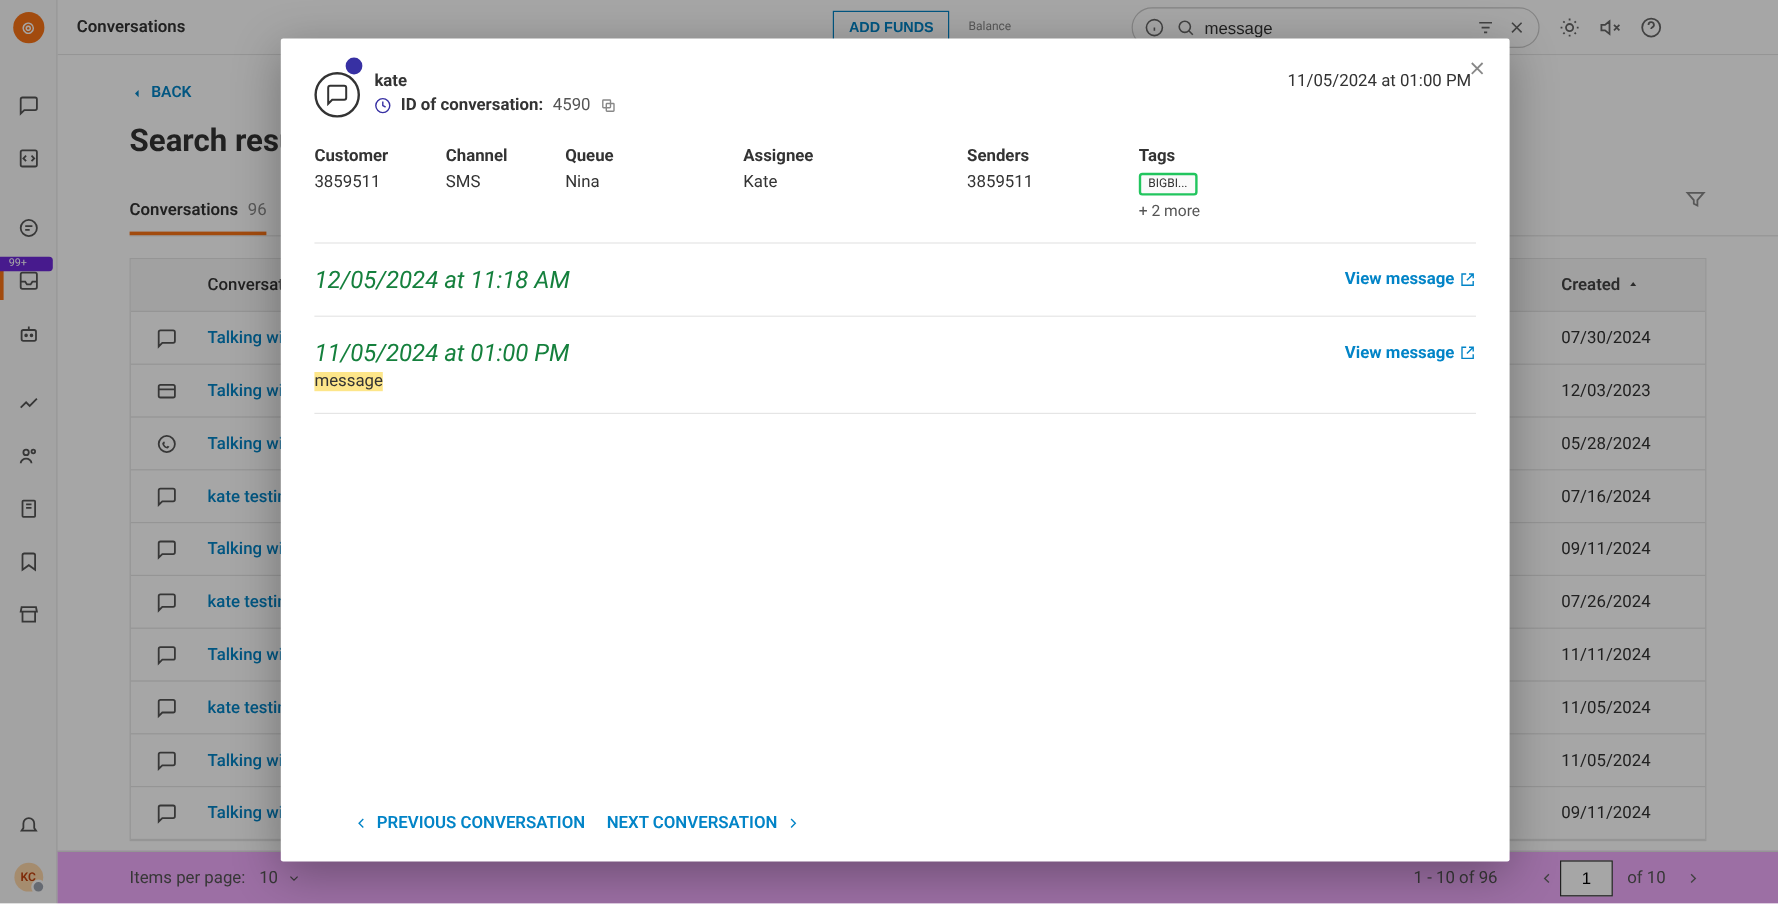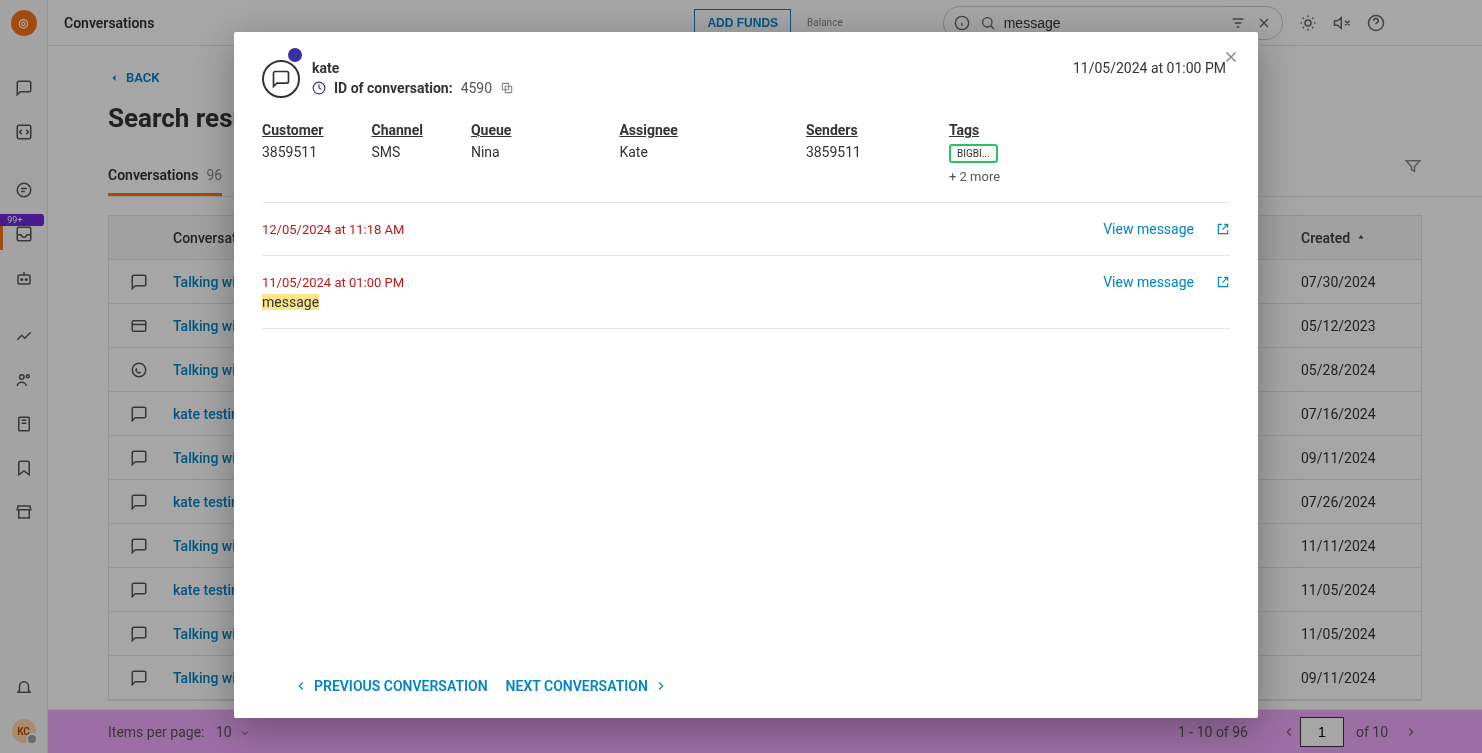--- a/index.html
+++ b/index.html
@@ -215,37 +215,37 @@
 }
 .modal-header .name { font-weight:700; color:#333; }
 .modal-header .idline { color:#555; margin-top:4px; display:flex; align-items:center; gap:8px; }
 .modal-header .idline .idlabel { font-weight:700; color:#333; }
 .modal-header .timestamp { margin-left:auto; color:#333; }
 .info-cols {
   display:flex;
   margin-top:24px;
   gap:48px;
 }
-.info-col .lbl { font-weight:700; color:#333; margin-bottom:6px;text-decoration:underline; }
+.info-col .lbl { font-weight:700; color:#333; margin-bottom:6px; }
 .info-col .val { color:#333; }
 .tags-col .tag-chip {
   border:2px solid #22c55e; border-radius:3px;
   background:#fafafa; font-size:10px; padding:2px 6px;
   display:inline-block;
 }
 .tags-col .more-tags { color:#555; font-size:13px; margin-top:6px; }
 .divider { border-top:1px solid #e5e5e5; margin:18px 28px 0 28px; }
 .messages { padding:0 28px; flex:1; overflow:auto; }
 .msg {
   border-bottom:1px solid #e5e5e5;
   padding:18px 0;
 }
 .msg .msg-head { display:flex; align-items:center; }
-.msg .msg-ts { color:#b91c1c; font-size:13px; }
-.msg .view-link { margin-left:auto; color:#0284c7; font-weight:400; display:flex; align-items:center; gap:22px; cursor:pointer; }
+.msg .msg-ts { color:#15803d; font-size:20px;font-style:italic; }
+.msg .view-link { margin-left:auto; color:#0284c7; font-weight:700; display:flex; align-items:center; gap:4px; cursor:pointer; }
 .msg .msg-body { margin-top:4px; color:#333; }
 .hl { background:#fde68a; }
 .modal-footer {
   border-top:1px solid transparent;
   padding:18px 44px 24px 28px;
   display:flex; align-items:center;margin-left:32px;
 }
 .link-btn { color:#0284c7; font-weight:600; display:flex; align-items:center; gap:6px; cursor:pointer; }
 .footer-right { margin-left:auto; display:flex; align-items:center; gap:20px; }
 .cancel-btn {
@@ -430,21 +430,21 @@
         <div class="table-row">
     <div class="col-icon">
             <svg width="18" height="18" viewBox="0 0 24 24" fill="none" stroke="currentColor" stroke-width="2">
               <rect x="3" y="5" width="18" height="14" rx="2"></rect>
               <path d="M3 10h18"></path>
             </svg>
           </div>
     <div class="col-title">Talking wit</div>
     <div class="col-spacer"></div>
     <div class="col-match"></div>
-    <div class="col-date">05/12/2023</div>
+    <div class="col-date">12/03/2023</div>
         </div>
         <div class="table-row">
     <div class="col-icon">
             <svg width="18" height="18" viewBox="0 0 24 24" fill="none" stroke="currentColor" stroke-width="2">
               <circle cx="12" cy="12" r="9"></circle>
               <path d="M8 14c1 2 3 3 5 3l2-2-2-1-1 1c-1 0-3-2-3-3l1-1-1-2-2 2c0 1 0 2 1 3z" fill="currentColor" stroke="none"></path>
             </svg>
           </div>
     <div class="col-title">Talking wit</div>
     <div class="col-spacer"></div>

